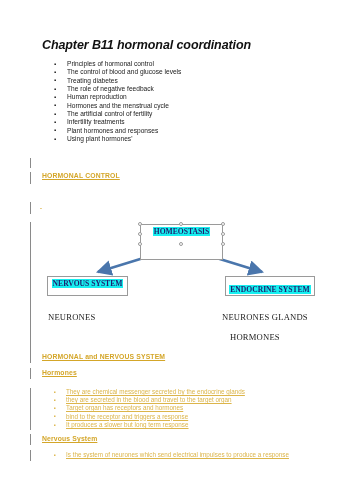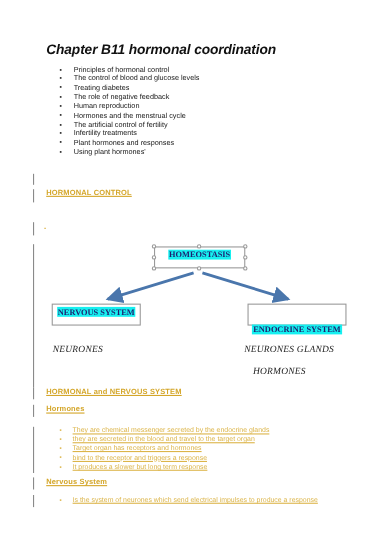--- a/index.html
+++ b/index.html
@@ -147,37 +147,37 @@
     font-weight: bold;
     line-height: 9px;
     padding: 0 1px;
     white-space: nowrap;
   }
 
   #box-homeostasis {
     left: 110px;
     top: 28px;
     width: 83px;
-    height: 20px;
+    height: 36px;
     padding-top: 2px;
     text-align: right;
   }
   #box-nervous {
     left: 17px;
     top: 80px;
     width: 81px;
     height: 20px;
     padding-top: 2px;
   }
   #box-endocrine {
     left: 195px;
     top: 80px;
     width: 90px;
     height: 20px;
-    padding-top: 18px;
+    padding-top: 8px;
   }
 
   
   .handle {
     position: absolute;
     width: 4px;
     height: 4px;
     border: 1px solid #9a9a9a;
     border-radius: 50%;
     background: #ffffff;
@@ -185,21 +185,20 @@
   }
 
   
   .caption {
     position: absolute;
     font-family: "Liberation Serif", serif;
     font-size: 8.6px;
     color: #222222;
     white-space: nowrap;
     letter-spacing: 0.2px;
-    font-style: italic;
   }
 </style>
 </head>
 <body>
 
 <div class="page">
 
   <div class="change-bar" style="top:158px;height:10px;"></div>
   <div class="change-bar" style="top:172px;height:12px;"></div>
   <div class="change-bar" style="top:202px;height:12px;"></div>

